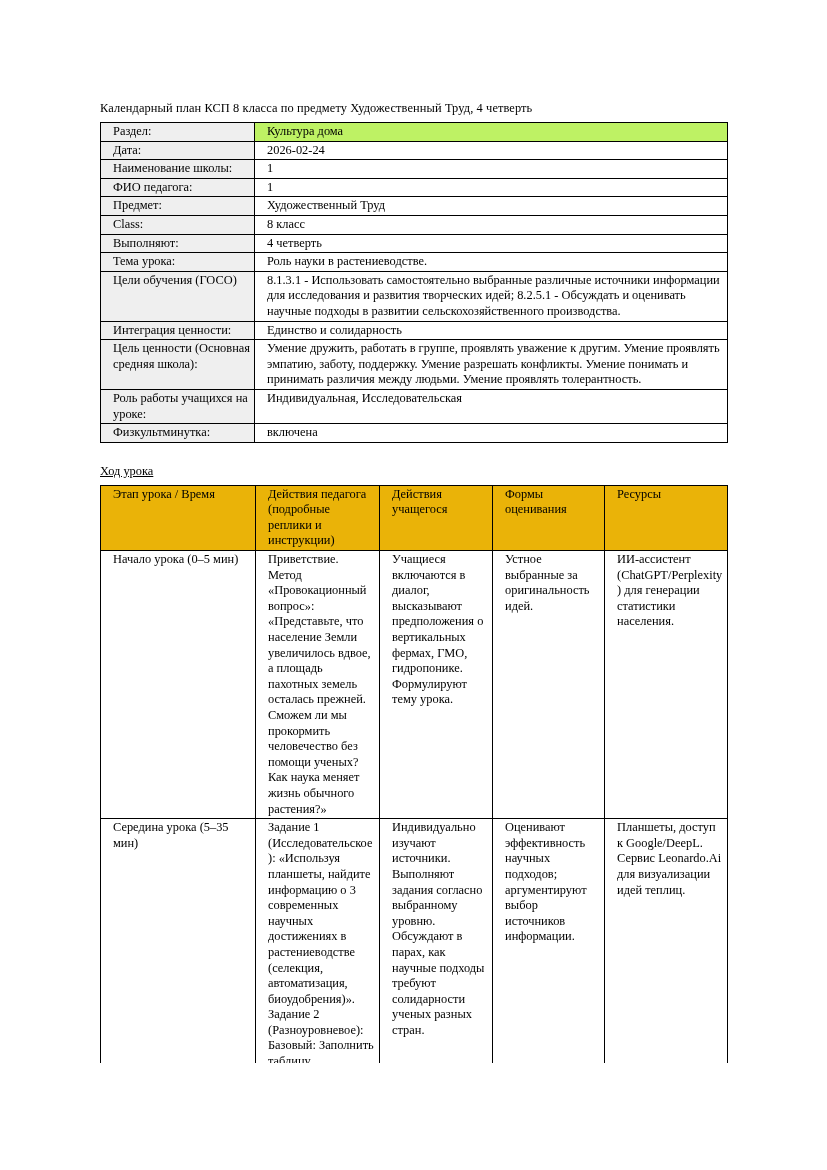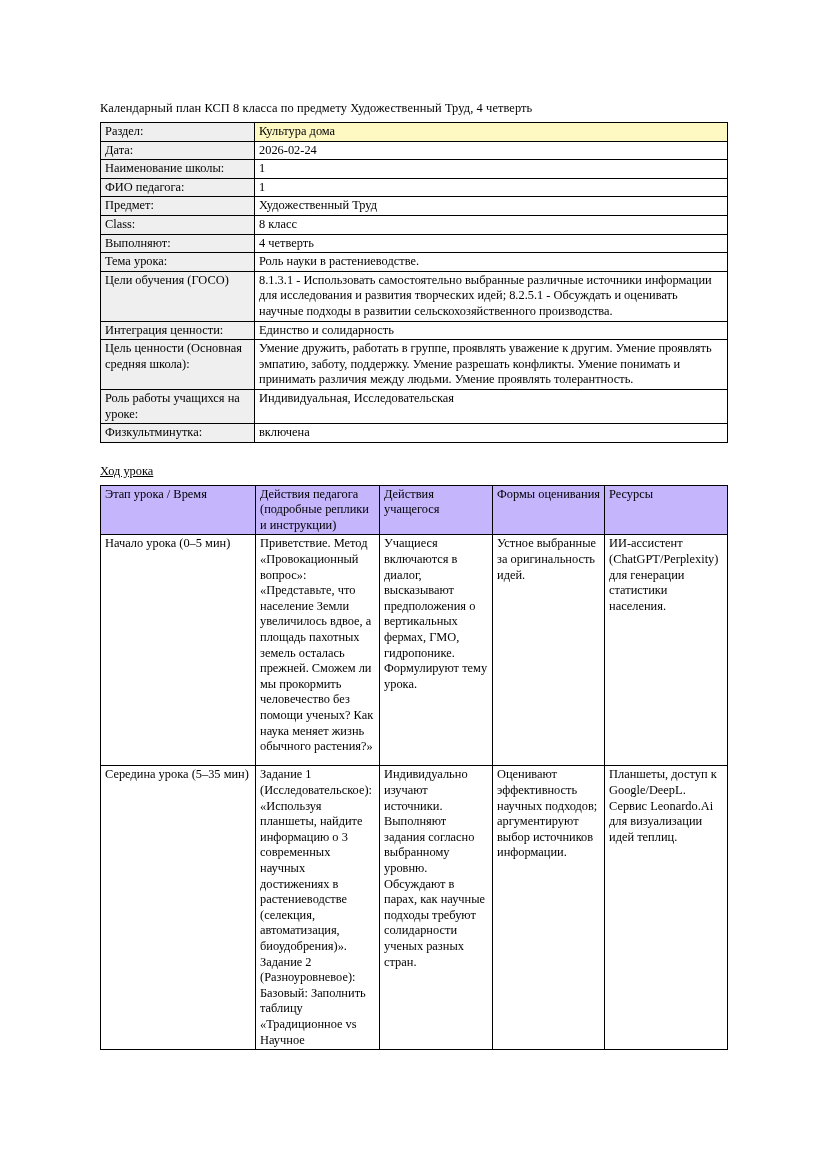--- a/index.html
+++ b/index.html
@@ -36,52 +36,52 @@
   table.doc-table {
     border-collapse: collapse;
     width: 627px;
     table-layout: fixed;
     font-size: 12.4px;
     line-height: 15.6px;
   }
   table.doc-table td,
   table.doc-table th {
     border: 1px solid #000000;
-    padding: 1px 4px 1px 4px;
+    padding: 1px 4px 1px 12px;
     vertical-align: top;
     text-align: left;
     font-weight: normal;
     word-wrap: break-word;
     overflow-wrap: break-word;
     hyphens: none;
   }
   
   .info-table col.c1 { width: 154px; }
   .info-table col.c2 { width: 473px; }
   .info-table td.label {
     background: #efefef;
   }
   .info-table tr.first-row td.value {
-    background: #fef9c3;
+    background: #bef264;
   }
   
   .section-caption {
     font-size: 12.4px;
     line-height: 16px;
     margin: 20px 0 6px 0;
     text-decoration: underline;
   }
   
   .lesson-table col.l1 { width: 155px; }
   .lesson-table col.l2 { width: 124px; }
   .lesson-table col.l3 { width: 113px; }
   .lesson-table col.l4 { width: 112px; }
   .lesson-table col.l5 { width: 123px; }
   .lesson-table thead td {
-    background: #c4b5fd;
+    background: #eab308;
   }
   .lesson-table td {
     padding: 1px 3px 1px 4px;
   }
   .lesson-table td.tall-1 { height: 228px; }
   .lesson-table td.tall-2 { height: 280px; }
   .clip-bottom {
     position: absolute;
     left: 0;
     top: 1063px;

